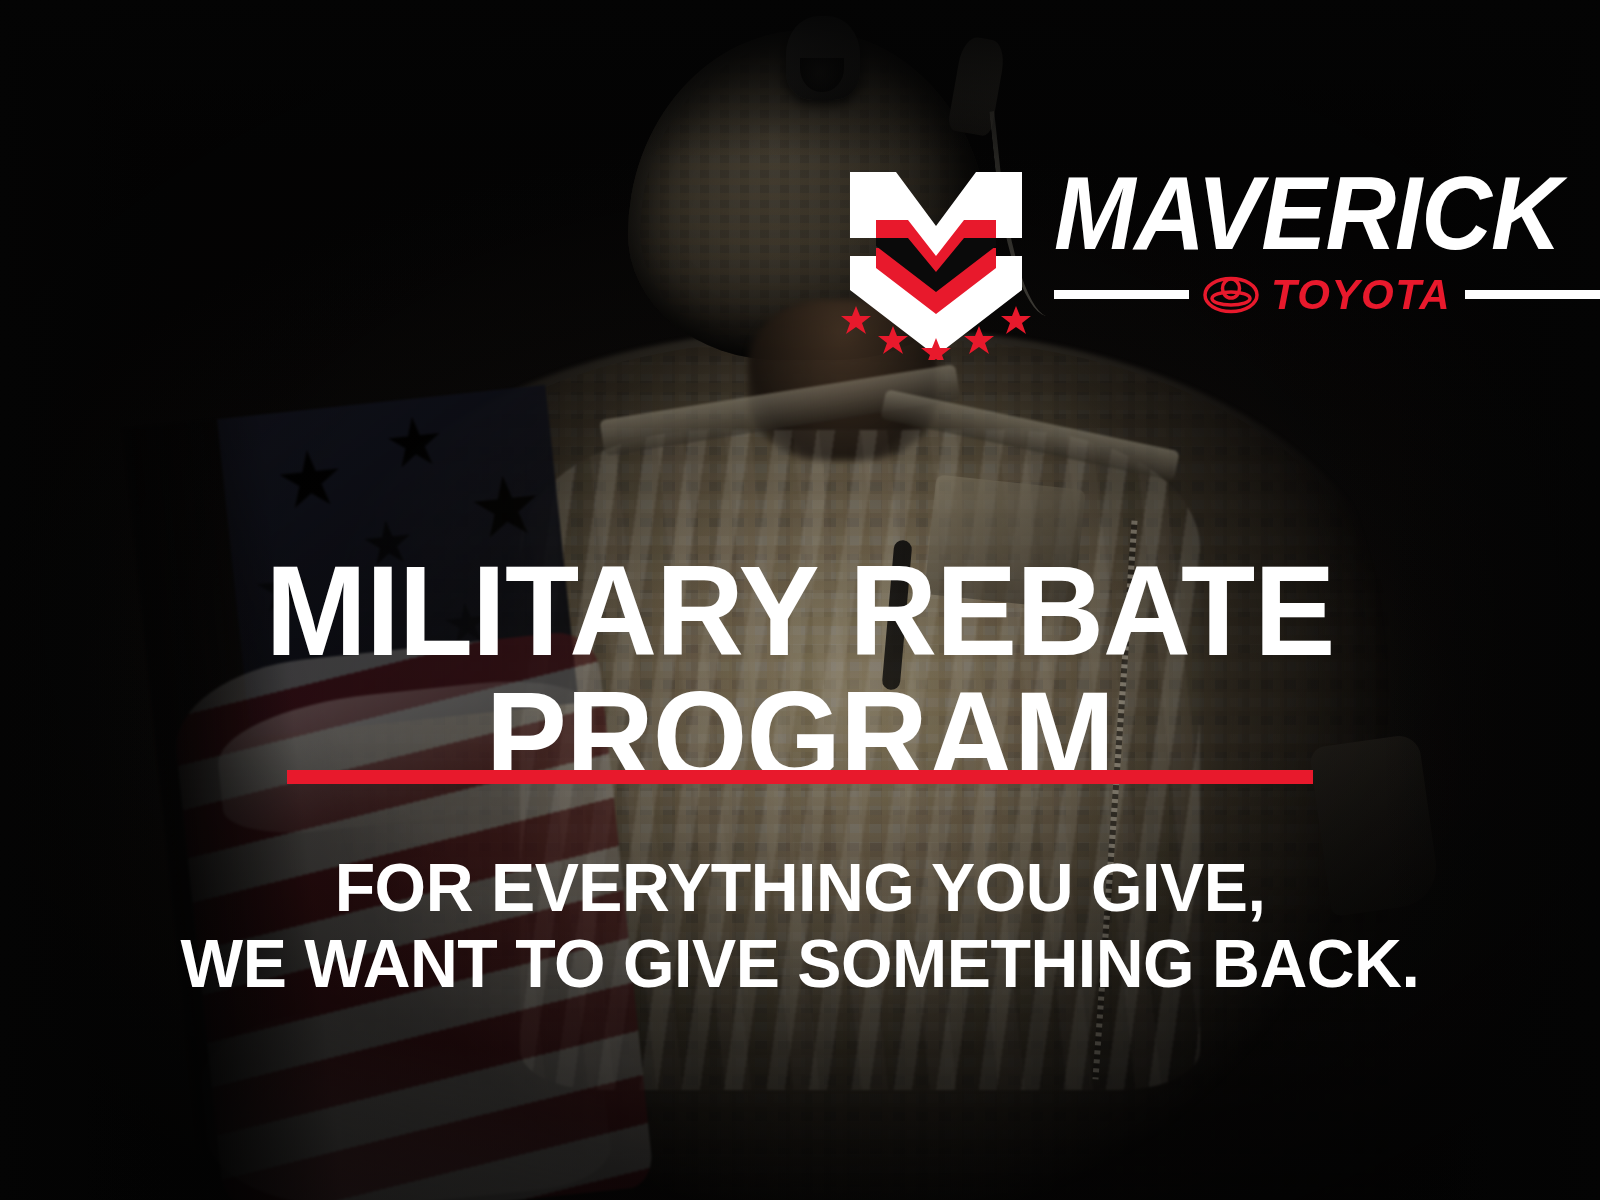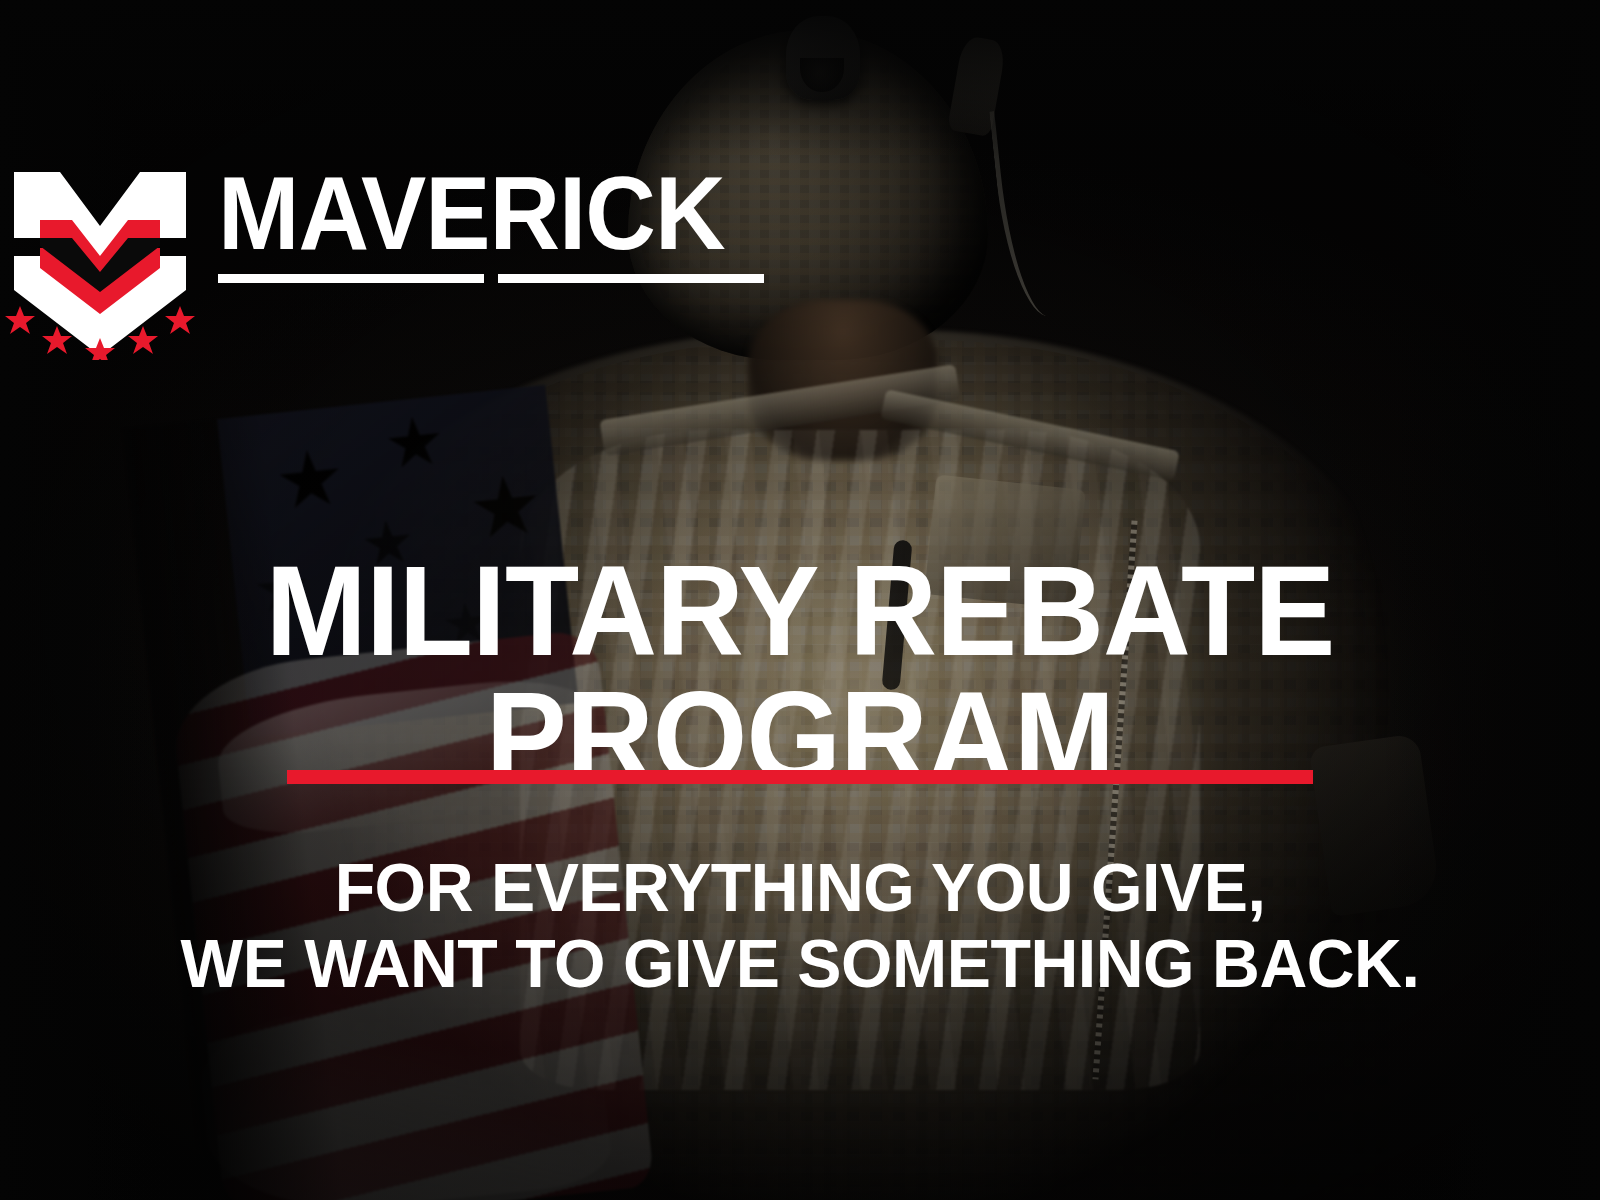--- a/index.html
+++ b/index.html
@@ -240,23 +240,24 @@
     display: flex;
     flex-direction: column;
     align-items: center;
   }
 
   
   .brand {
     position: absolute;
     left: 0; right: 0; top: 160px;
     display: flex;
-    justify-content: flex-start;
+    justify-content: flex-end;
     align-items: flex-start;
     gap: 18px;
+    font-style: italic;
   }
   .emblem {
     width: 200px; height: 200px;
     flex: 0 0 auto;
     position: relative;
   }
   .brand-text { position: relative; padding-top: 6px; }
   .wordmark {
     font-size: 104px;
     line-height: .92;
@@ -395,20 +396,32 @@
             <polygon points="180,146 184,156 195,156 186,163 190,174 180,167 170,174 174,163 165,156 176,156"></polygon>
           </g>
         </svg>
       </div>
 
       <div class="brand-text">
         <div class="wordmark">MAVERICK</div>
 
         <div class="sub-lockup">
           <div class="rule"></div>
+          <div class="toyota-group">
+            <div class="toyota-emblem">
+              <svg viewBox="0 0 112 76" width="56" height="38" aria-hidden="true">
+                <g fill="none" stroke="#E8192C" stroke-width="7">
+                  <ellipse cx="56" cy="38" rx="52" ry="33"></ellipse>
+                  <ellipse cx="56" cy="25" rx="17" ry="19"></ellipse>
+                  <ellipse cx="56" cy="45" rx="38" ry="13"></ellipse>
+                </g>
+              </svg>
+            </div>
+            <div class="toyota-word">TOYOTA</div>
+          </div>
           <div class="rule"></div>
         </div>
       </div>
     </div>
 
     <h1 class="headline">
       <span class="ln">MILITARY REBATE</span>
       <span class="ln">PROGRAM</span>
     </h1>
 

